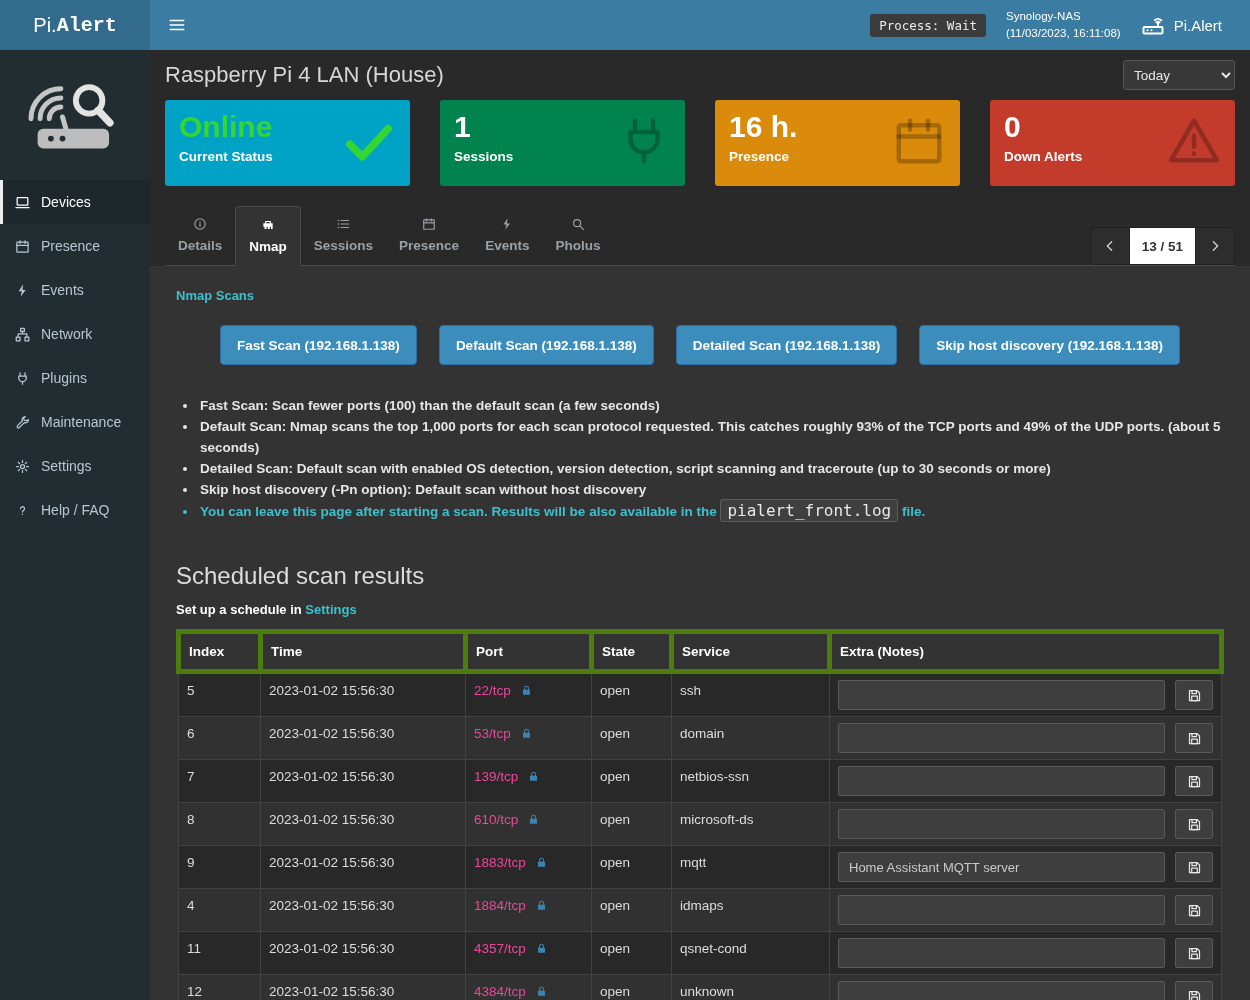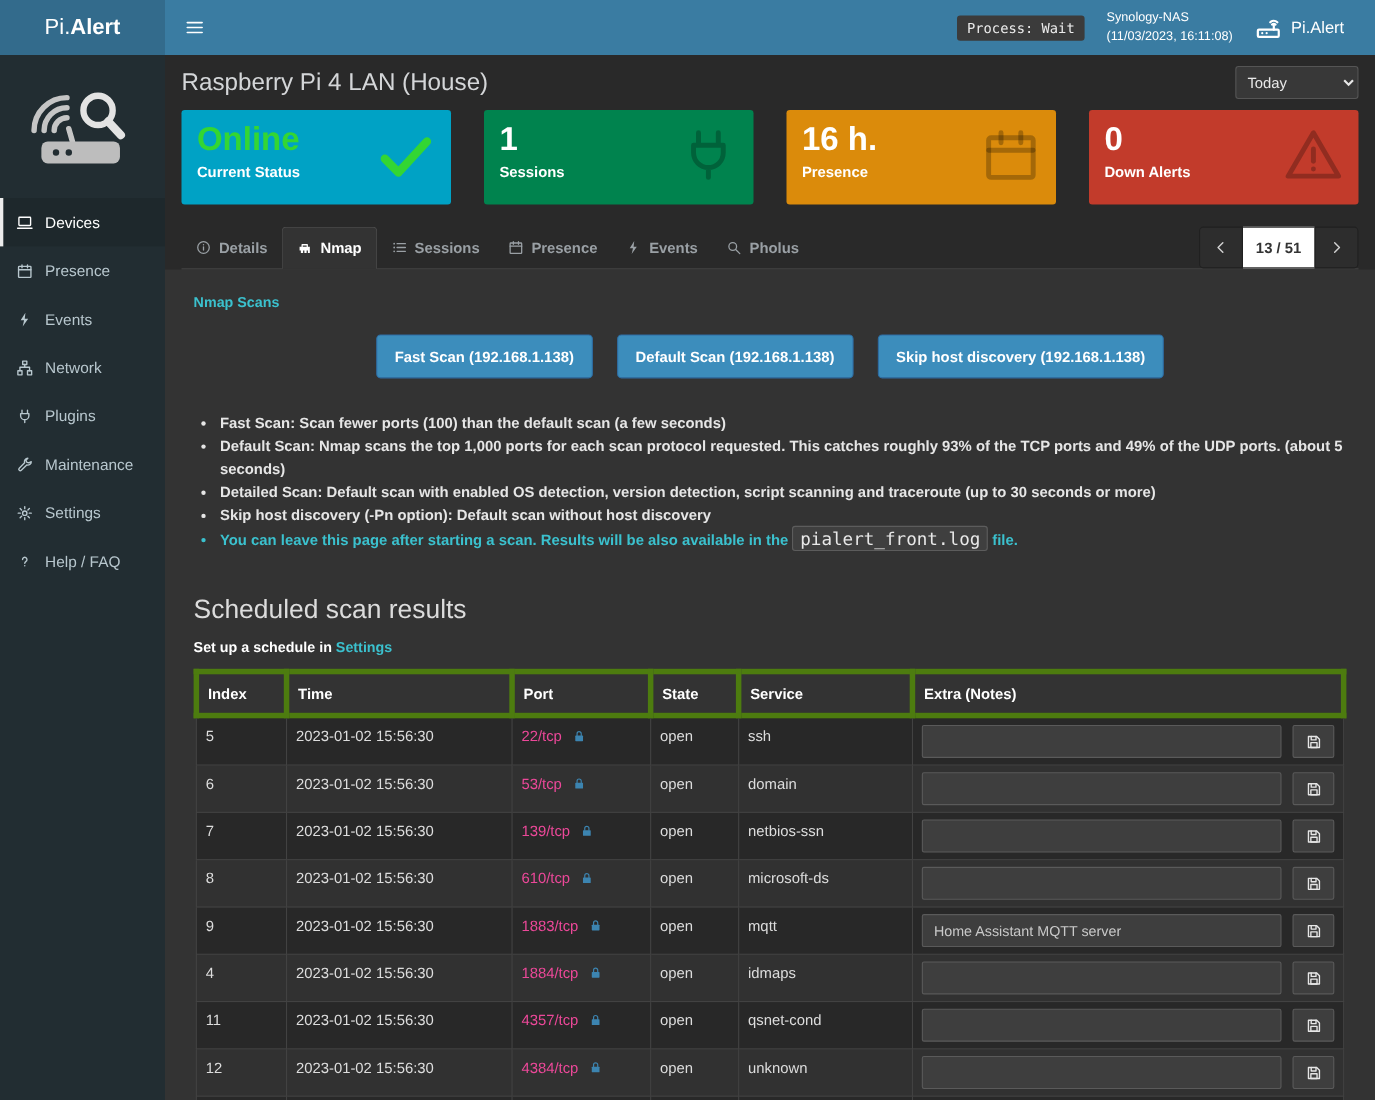--- a/index.html
+++ b/index.html
@@ -3,21 +3,21 @@
 <meta charset="utf-8">
 <style>
   *{box-sizing:border-box;margin:0;padding:0;}
   html,body{width:1250px;height:1000px;overflow:hidden;}
   body{font-family:"Liberation Sans",sans-serif;background:#292929;}
   .app{display:grid;grid-template-columns:150px 1fr;grid-template-rows:50px 950px;width:1250px;height:1000px;}
 
   
   .logo{background:#336b8c;color:#fff;display:flex;align-items:center;justify-content:center;font-size:20px;}
   .logo .light{font-weight:300;}
-  .logo .bold{font-weight:700;}
+  .logo .bold{font-weight:700;font-family:Liberation Mono, monospace;}
   .navbar{background:#3a7ca2;display:flex;align-items:center;color:#fff;}
   .hamburger{padding:0 18px;height:50px;display:flex;align-items:center;cursor:pointer;color:#fff;}
   .nav-right{margin-left:auto;display:flex;align-items:center;gap:20px;padding-right:28px;}
   .process-badge{font-family:"DejaVu Sans Mono",monospace;font-size:12.5px;background:#3b3b3b;color:#ececec;padding:4px 9px;border-radius:3px;}
   .host-block{font-size:11.5px;line-height:1.45;}
   .nav-app{display:flex;align-items:center;gap:9px;font-size:15px;cursor:pointer;}
 
   
   .sidebar{background:#222d32;display:flex;flex-direction:column;}
   .side-logo{display:flex;justify-content:center;padding:24px 0 20px;}
@@ -33,21 +33,21 @@
   .period-select{width:112px;height:30px;background:#383838;color:#e8e8e8;border:1px solid #555;border-radius:3px;font-size:13.5px;padding:0 6px;font-family:inherit;}
 
   .infoboxes{display:grid;grid-template-columns:repeat(4,1fr);gap:30px;margin-bottom:20px;}
   .infobox{height:86px;border-radius:3px;position:relative;padding:10px 14px;overflow:hidden;}
   .ib-value{display:block;font-size:30px;font-weight:700;color:#fff;line-height:1.15;}
   .ib-label{display:block;font-size:13.5px;font-weight:600;color:#fff;margin-top:4px;}
   .ib-icon{position:absolute;top:14px;right:14px;line-height:0;}
 
   .tabs-row{display:flex;justify-content:space-between;align-items:flex-end;border-bottom:1px solid #4a4a4a;}
   .tabs{display:flex;list-style:none;}
-  .tab{display:flex;align-items:center;gap:7px;padding:11px 13px;font-size:13.5px;font-weight:600;color:#9aa0a5;cursor:pointer;}
+  .tab{display:flex;align-items:center;gap:7px;padding:11px 13px;font-size:13.5px;font-weight:600;color:#9aa0a5;cursor:pointer;flex-direction:column;}
   .tab.active{background:#333;color:#fff;border:1px solid #4a4a4a;border-bottom:1px solid #333;border-radius:4px 4px 0 0;margin-bottom:-1px;}
   .pager{display:flex;align-items:stretch;height:38px;}
   .pager-btn{width:40px;background:#2d2d2d;border:1px solid #202020;color:#d0d0d0;display:flex;align-items:center;justify-content:center;cursor:pointer;}
   .pager-btn.prev{border-radius:4px 0 0 4px;}
   .pager-btn.next{border-radius:0 4px 4px 0;}
   .pager-count{background:#fff;color:#333;font-size:13.5px;font-weight:600;display:flex;align-items:center;padding:0 12px;border-top:1px solid #202020;border-bottom:1px solid #202020;}
 
   .panel{background:#333;padding:16px 26px 20px;flex:1;}
   .nmap-heading{color:#3bc1ce;font-size:13px;font-weight:700;margin:6px 0 0;}
   .scan-row{display:flex;justify-content:center;gap:22px;margin:22px 0 0;}
@@ -287,20 +287,21 @@
             </button>
         </div>
       </div>
     </div>
 
     <div class="panel">
       <h2 class="nmap-heading">Nmap Scans</h2>
       <div class="scan-row" id="scan-buttons">
           <button class="scan-btn">Fast Scan (192.168.1.138)</button>
           <button class="scan-btn">Default Scan (192.168.1.138)</button>
+          <button class="scan-btn">Detailed Scan (192.168.1.138)</button>
           <button class="scan-btn">Skip host discovery (192.168.1.138)</button>
         </div>
       <ul class="bullets" id="bullets">
         <li>Fast Scan: Scan fewer ports (100) than the default scan (a few seconds)</li>
           <li>Default Scan: Nmap scans the top 1,000 ports for each scan protocol requested. This catches roughly 93% of the TCP ports and 49% of the UDP ports. (about 5 seconds)</li>
           <li>Detailed Scan: Default scan with enabled OS detection, version detection, script scanning and traceroute (up to 30 seconds or more)</li>
           <li>Skip host discovery (-Pn option): Default scan without host discovery</li>
           <li class="bullet-note" id="note-li"><span>You can leave this page after starting a scan. Results will be also available in the</span> <code class="code-chip">pialert_front.log</code> <span>file.</span></li>
       </ul>
 

